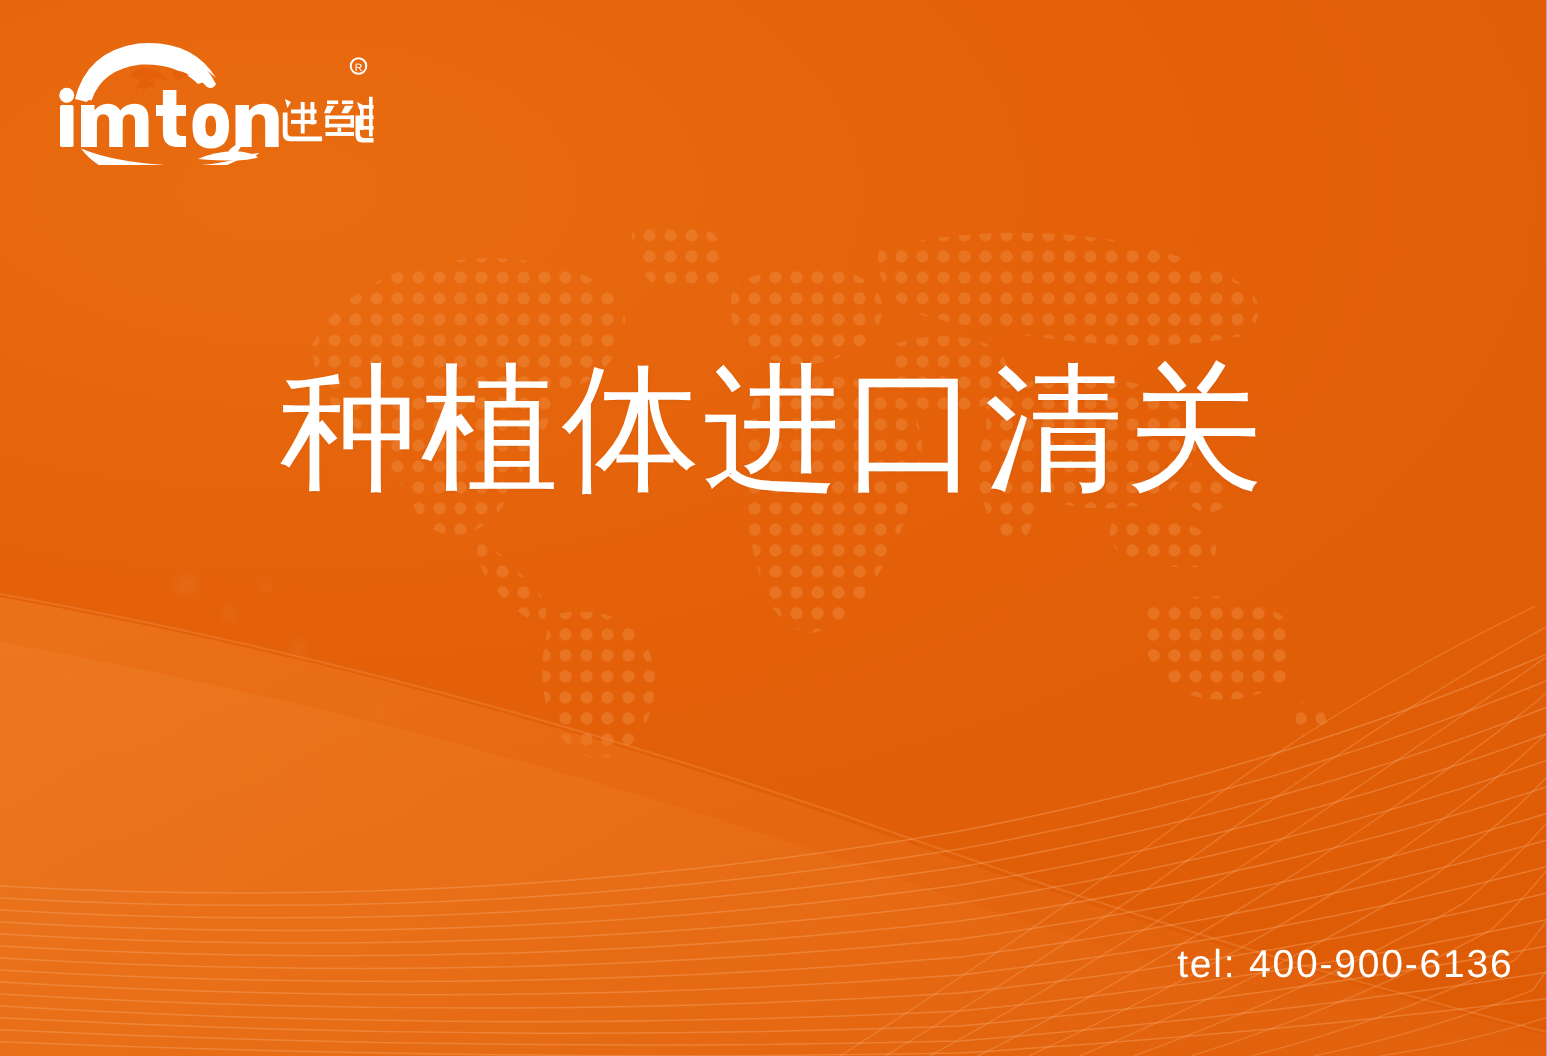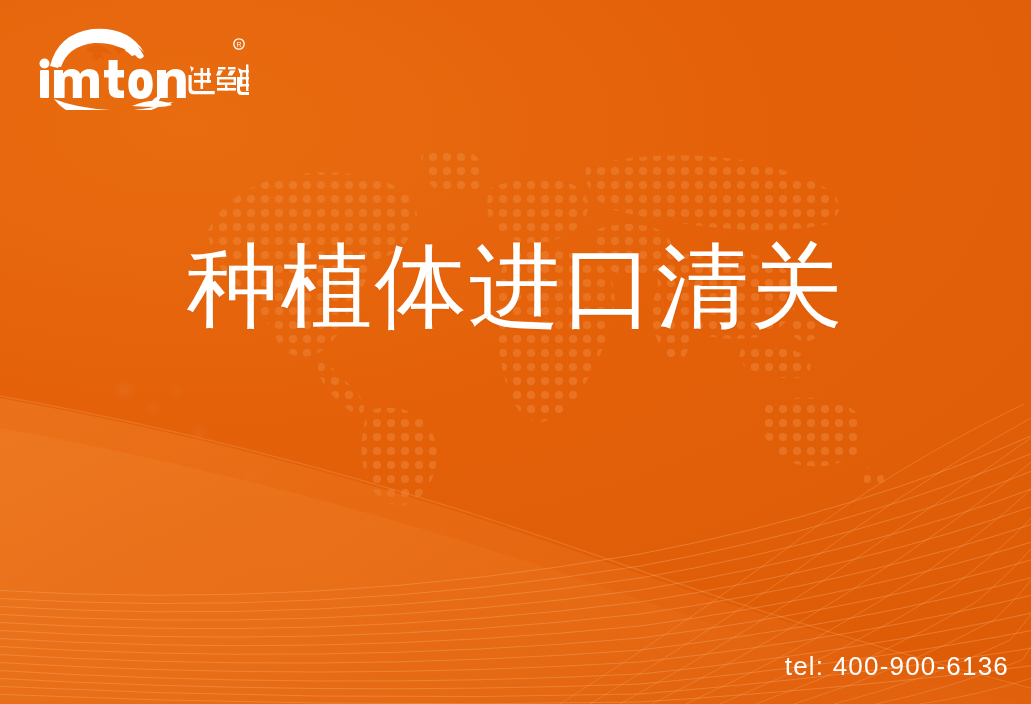--- a/index.html
+++ b/index.html
@@ -87,21 +87,21 @@
     font-weight: 300;
     white-space: nowrap;
     text-shadow: 0 1px 2px rgba(150,55,0,0.10);
   }
   .headline .line { display: block; }
 
   
   .phone {
     position: absolute;
     right: 22px;
-    bottom: 22px;
+    bottom: 46px;
     color: #ffffff;
     font-size: 26px;
     letter-spacing: 1.2px;
     font-weight: 400;
     white-space: nowrap;
   }
 </style>
 </head>
 <body>
 

